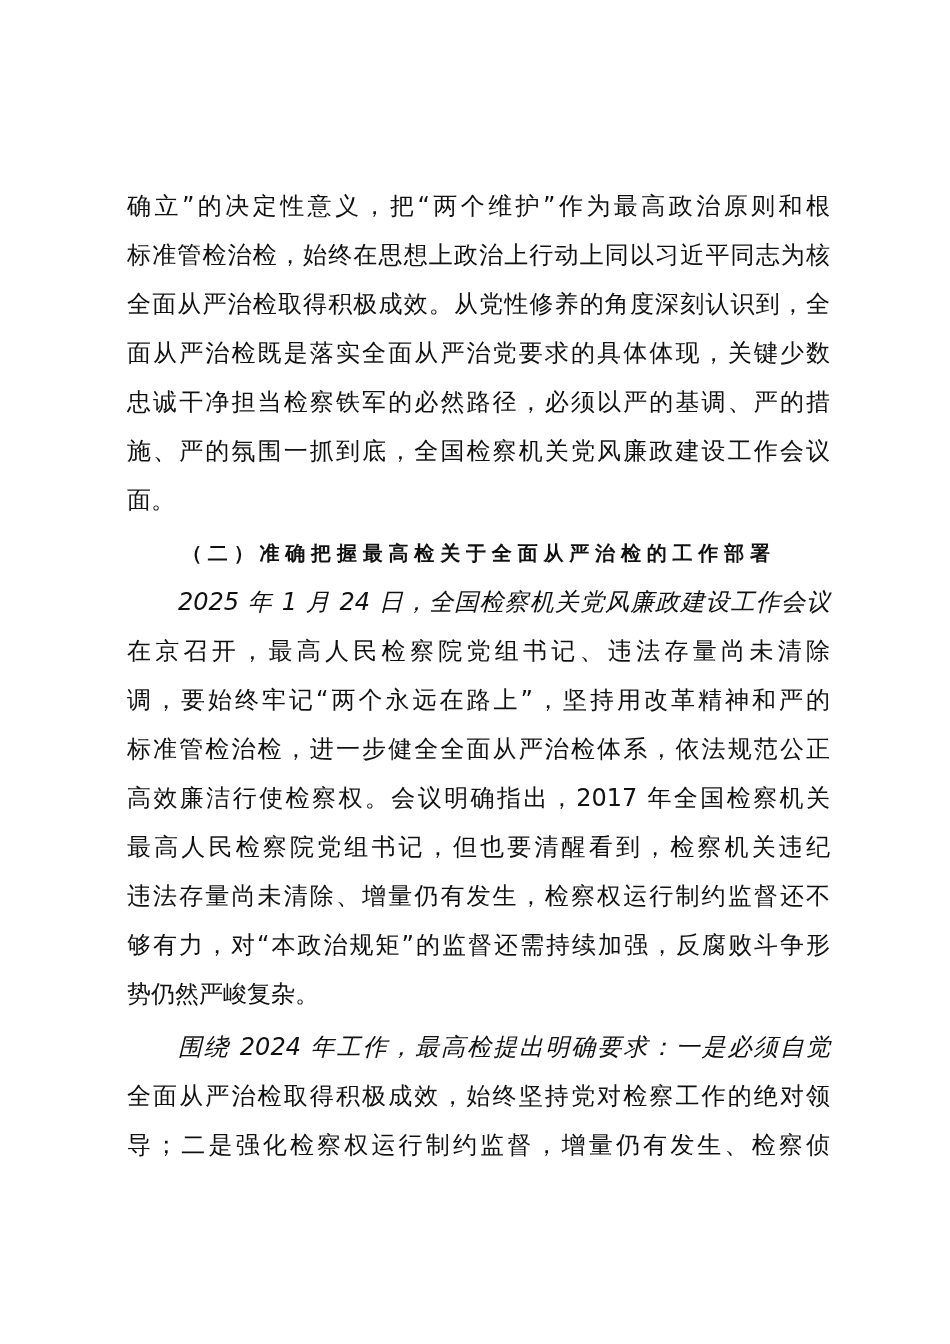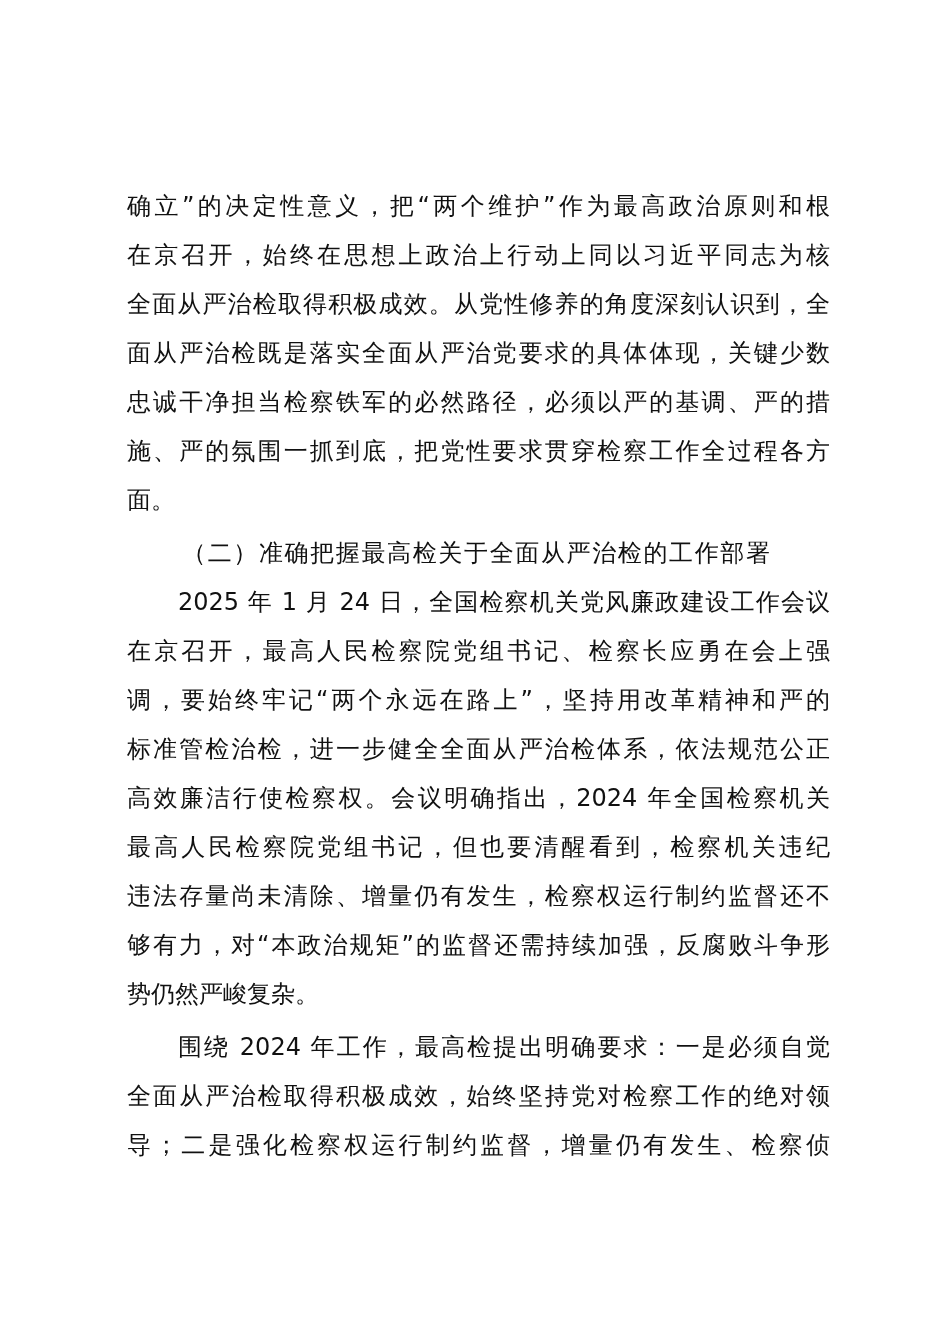--- a/index.html
+++ b/index.html
@@ -33,57 +33,58 @@
     text-align: justify;
     text-align-last: justify;
     letter-spacing: 0px;
   }
   .line.last {
     text-align-last: left;
   }
   .line.indent {
     left: 178px;
     width: 652px;
+    font-style: italic;
   }
   .heading {
     position: absolute;
     left: 182px;
     width: 588px;
     height: 40px;
-    font-size: 24px;
+    font-size: 20px;
     line-height: 40px;
-    font-weight: normal;
+    font-weight: bold;
     white-space: nowrap;
     text-align: justify;
     text-align-last: justify;
   }
 </style>
 </head>
 <body>
 
 <div class="page">
 
   <div>
     <div class="line" style="top:186px">确立”的决定性意义，把“两个维护”作为最高政治原则和根</div>
-    <div class="line" style="top:235px">在京召开，始终在思想上政治上行动上同以习近平同志为核</div>
+    <div class="line" style="top:235px">标准管检治检，始终在思想上政治上行动上同以习近平同志为核</div>
     <div class="line" style="top:284px">全面从严治检取得积极成效。从党性修养的角度深刻认识到，全</div>
     <div class="line" style="top:333px">面从严治检既是落实全面从严治党要求的具体体现，关键少数</div>
     <div class="line" style="top:382px">忠诚干净担当检察铁军的必然路径，必须以严的基调、严的措</div>
-    <div class="line" style="top:431px">施、严的氛围一抓到底，把党性要求贯穿检察工作全过程各方</div>
+    <div class="line" style="top:431px">施、严的氛围一抓到底，全国检察机关党风廉政建设工作会议</div>
     <div class="line last" style="top:480px">面。</div>
   </div>
 
   <div class="heading" style="top:533px">（二）准确把握最高检关于全面从严治检的工作部署</div>
 
   <div>
     <div class="line indent" style="top:582px">2025 年 1 月 24 日，全国检察机关党风廉政建设工作会议</div>
-    <div class="line" style="top:631px">在京召开，最高人民检察院党组书记、检察长应勇在会上强</div>
+    <div class="line" style="top:631px">在京召开，最高人民检察院党组书记、违法存量尚未清除</div>
     <div class="line" style="top:680px">调，要始终牢记“两个永远在路上”，坚持用改革精神和严的</div>
     <div class="line" style="top:729px">标准管检治检，进一步健全全面从严治检体系，依法规范公正</div>
-    <div class="line" style="top:778px">高效廉洁行使检察权。会议明确指出，2024 年全国检察机关</div>
+    <div class="line" style="top:778px">高效廉洁行使检察权。会议明确指出，2017 年全国检察机关</div>
     <div class="line" style="top:827px">最高人民检察院党组书记，但也要清醒看到，检察机关违纪</div>
     <div class="line" style="top:876px">违法存量尚未清除、增量仍有发生，检察权运行制约监督还不</div>
     <div class="line" style="top:925px">够有力，对“本政治规矩”的监督还需持续加强，反腐败斗争形</div>
     <div class="line last" style="top:974px">势仍然严峻复杂。</div>
   </div>
 
   <div>
     <div class="line indent" style="top:1027px">围绕 2024 年工作，最高检提出明确要求：一是必须自觉</div>
     <div class="line" style="top:1076px">全面从严治检取得积极成效，始终坚持党对检察工作的绝对领</div>
     <div class="line" style="top:1125px">导；二是强化检察权运行制约监督，增量仍有发生、检察侦</div>

